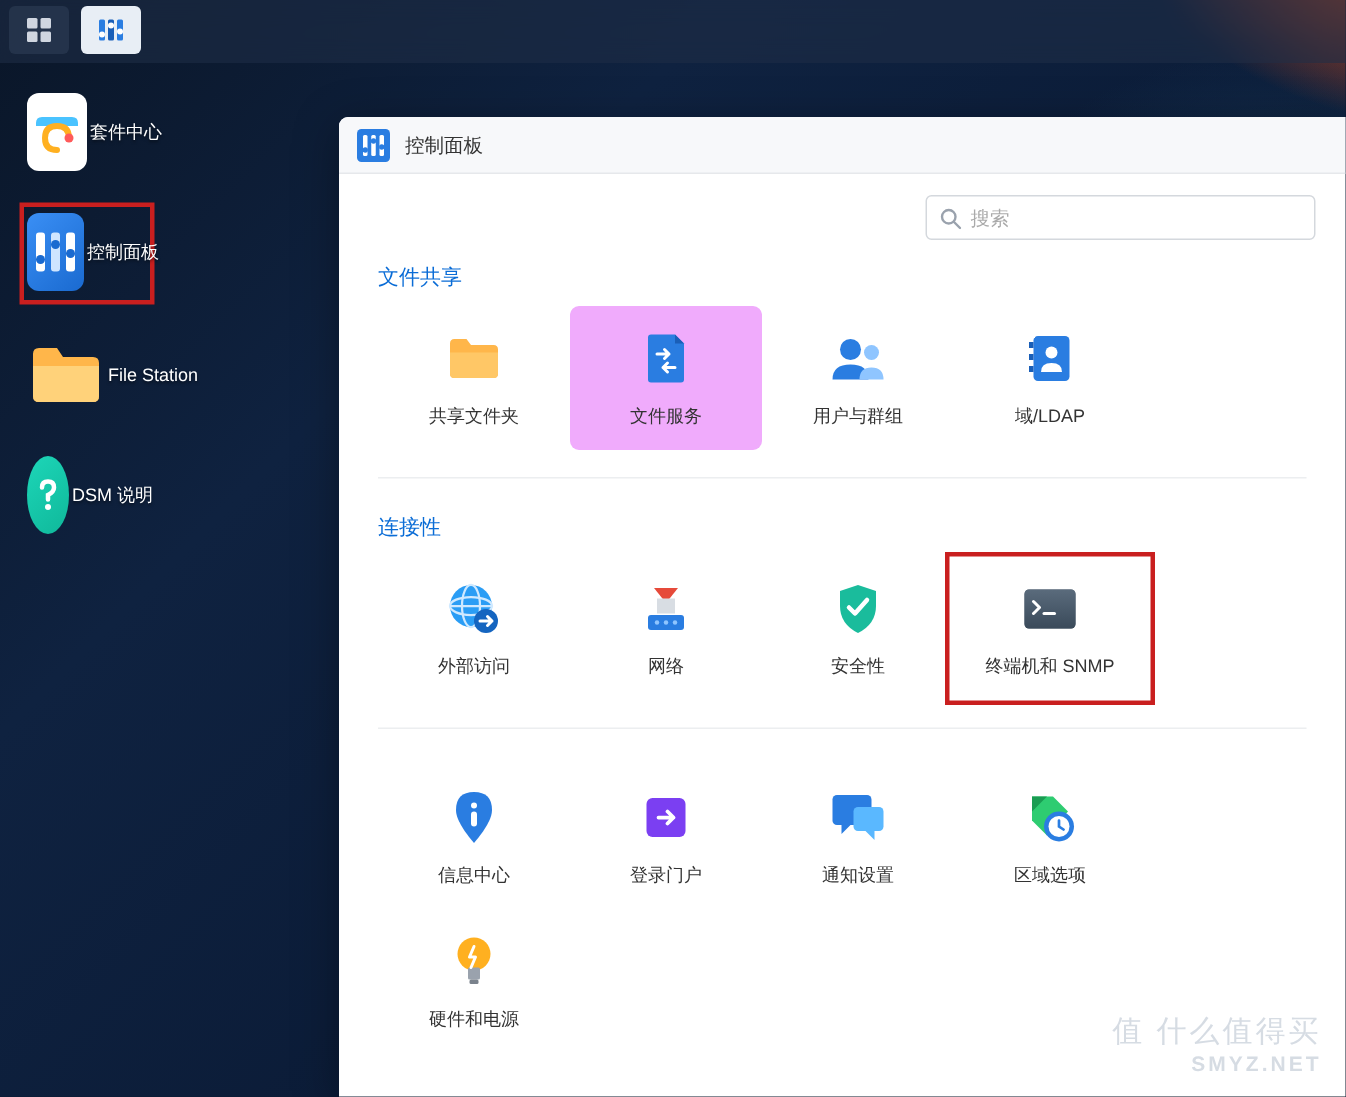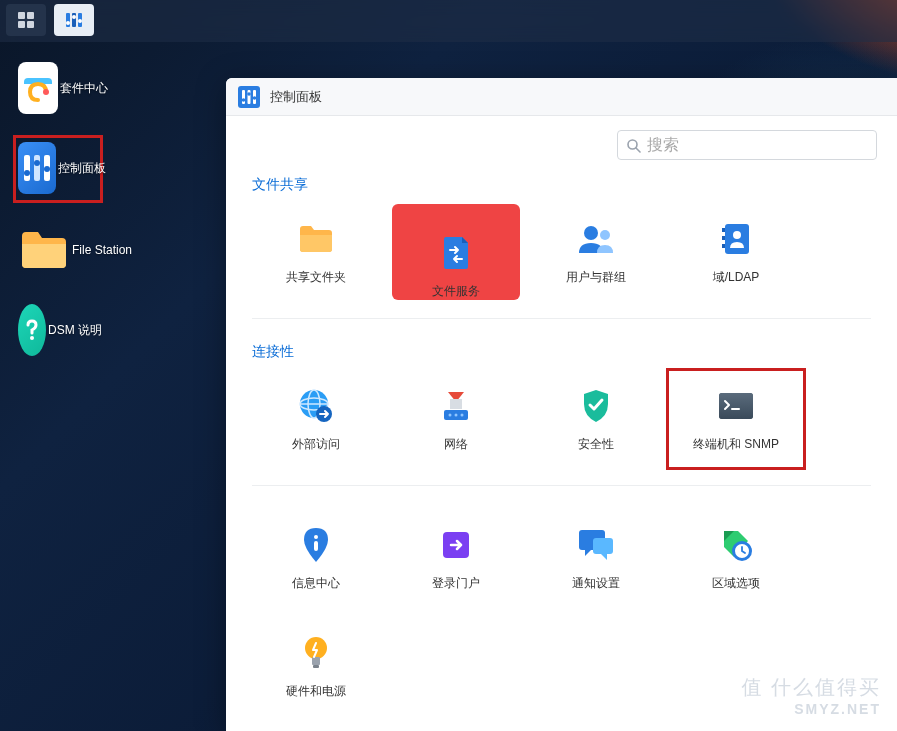--- a/index.html
+++ b/index.html
@@ -27,31 +27,31 @@
 .window { position: absolute; left: 226px; top: 78px; width: 671px; height: 653px;
   background: #fff; border-radius: 6px 0 0 0; box-shadow: 0 6px 30px rgba(0,0,0,.35); z-index: 20; overflow: hidden; }
 .window-titlebar { height: 38px; background: #f7f8fa; border-bottom: 1px solid #e6e8eb;
   display: flex; align-items: center; padding: 0 12px; gap: 10px; }
 .window-titlebar .title-icon { width: 22px; height: 22px; }
 .window-titlebar .title { font-size: 13px; color: #333; }
 
 .search-row { padding: 14px 20px 10px; display: flex; justify-content: flex-end; }
 .search-box { width: 260px; height: 30px; border: 1px solid #d4d8dd; border-radius: 4px;
   display: flex; align-items: center; padding: 0 8px; gap: 6px; }
-.search-box input { flex: 1; border: none; outline: none; font-size: 16px; color: #555; }
+.search-box input { flex: 1; border: none; outline: none; font-size: 13px; color: #555; }
 .search-box input::placeholder { color: #aaa; }
 
 .section { padding: 6px 26px 4px; }
 .section-title { font-size: 14px; color: #0a6cd6; font-weight: 500; margin-bottom: 10px; }
-.section-grid { display: flex; flex-wrap: wrap; gap: 12px; border-bottom: 1px solid #eceef0; padding-bottom: 18px; margin-bottom: 14px; }
+.section-grid { display: flex; flex-wrap: wrap; gap: 0; border-bottom: 1px solid #eceef0; padding-bottom: 18px; margin-bottom: 14px; }
 .section:last-child .section-grid { border-bottom: none; }
 
 .cp-item { width: 128px; height: 96px; display: flex; flex-direction: column; align-items: center; justify-content: center;
   gap: 10px; cursor: pointer; border-radius: 6px; position: relative; }
-.cp-item.selected { background: #ef4444; justify-content: flex-end; }
+.cp-item.selected { background: #f0abfc; }
 .cp-item .cp-icon { width: 40px; height: 40px; display: flex; align-items: center; justify-content: center; }
 .cp-item .cp-label { font-size: 12px; color: #333; text-align: center; }
 .cp-item.highlight::after { content: ""; position: absolute; left: -6px; top: -3px; right: -6px; bottom: -3px;
   border: 3px solid #c91f1f; pointer-events: none; }
 
 .watermark { position: absolute; right: 16px; bottom: 14px; z-index: 30; text-align: right; opacity: .85; }
 .watermark .cn { color: #cfd6df; font-size: 20px; letter-spacing: 2px; }
 .watermark .en { color: #cfd6df; font-size: 14px; font-weight: 600; letter-spacing: 2px; }
 
 svg { display: block; }

